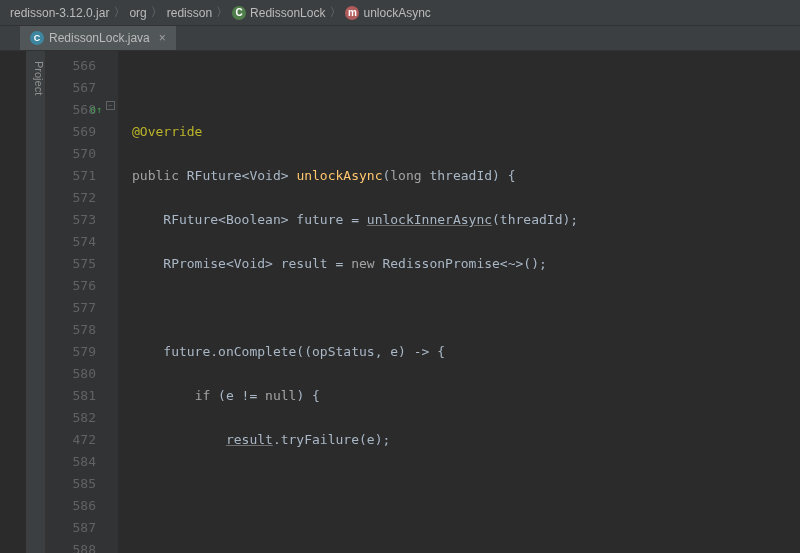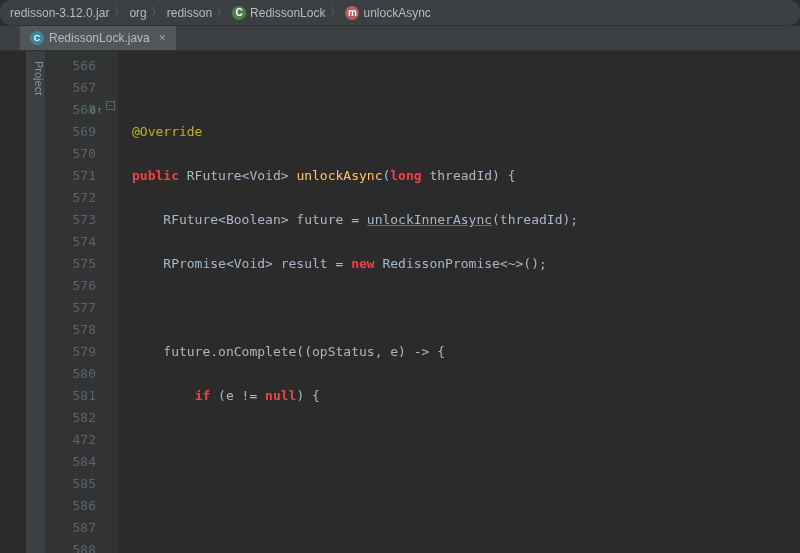--- a/index.html
+++ b/index.html
@@ -16,21 +16,20 @@
 .breadcrumb {
   background: #3c3f41;
   padding: 4px 10px;
   display: flex;
   align-items: center;
   gap: 4px;
   border-bottom: 1px solid #323232;
   font-size: 12px;
   color: #bbbbbb;
   font-family: -apple-system, 'Segoe UI', sans-serif;
-  border-radius: 11px;
 }
 .breadcrumb .sep { color: #808080; }
 .breadcrumb .icon-c { 
   display: inline-flex; width: 14px; height: 14px; border-radius: 50%; 
   background: #507e4a; color: white; align-items: center; justify-content: center; 
   font-size: 10px; font-weight: bold;
 }
 .breadcrumb .icon-m { 
   display: inline-flex; width: 14px; height: 14px; border-radius: 50%; 
   background: #b05c5c; color: white; align-items: center; justify-content: center; 
@@ -111,21 +110,21 @@
   text-align: center;
   line-height: 7px;
 }
 .code {
   padding: 4px 12px 4px 14px;
   line-height: 22px;
   white-space: pre;
   overflow: hidden;
   flex: 1;
 }
-.kw { color: #ef4444; font-weight: bold; }
+.kw { color: #a3a3a3; }
 .method { color: #ffc66d; }
 .anno { color: #bbb529; }
 .under { text-decoration: underline; text-decoration-color: #707070; }
 .redbox {
   border: 3px solid #e74c3c;
   padding: 0 3px;
   display: inline-block;
 }
 .code-line { display: block; height: 22px; }
 </style>
@@ -188,20 +187,21 @@
   </div>
   <div class="code">
 <span class="code-line"></span>
 <span class="code-line"><span class="anno">@Override</span></span>
 <span class="code-line"><span class="kw">public</span><span> RFuture&lt;Void&gt; </span><span class="method">unlockAsync</span><span>(</span><span class="kw">long</span><span> threadId) {</span></span>
 <span class="code-line"><span>    RFuture&lt;Boolean&gt; future = </span><span class="under">unlockInnerAsync</span><span>(threadId);</span></span>
 <span class="code-line"><span>    RPromise&lt;Void&gt; result = </span><span class="kw">new</span><span> RedissonPromise&lt;~&gt;();</span></span>
 <span class="code-line"></span>
 <span class="code-line"><span>    future.onComplete((opStatus, e) -&gt; {</span></span>
 <span class="code-line"><span>        </span><span class="kw">if</span><span> (e != </span><span class="kw">null</span><span>) {</span></span>
+<span class="code-line"><span>            </span><span class="under">result</span><span>.tryFailure(e);</span></span>
 
 
 
 
 
 
 
 
 
 

